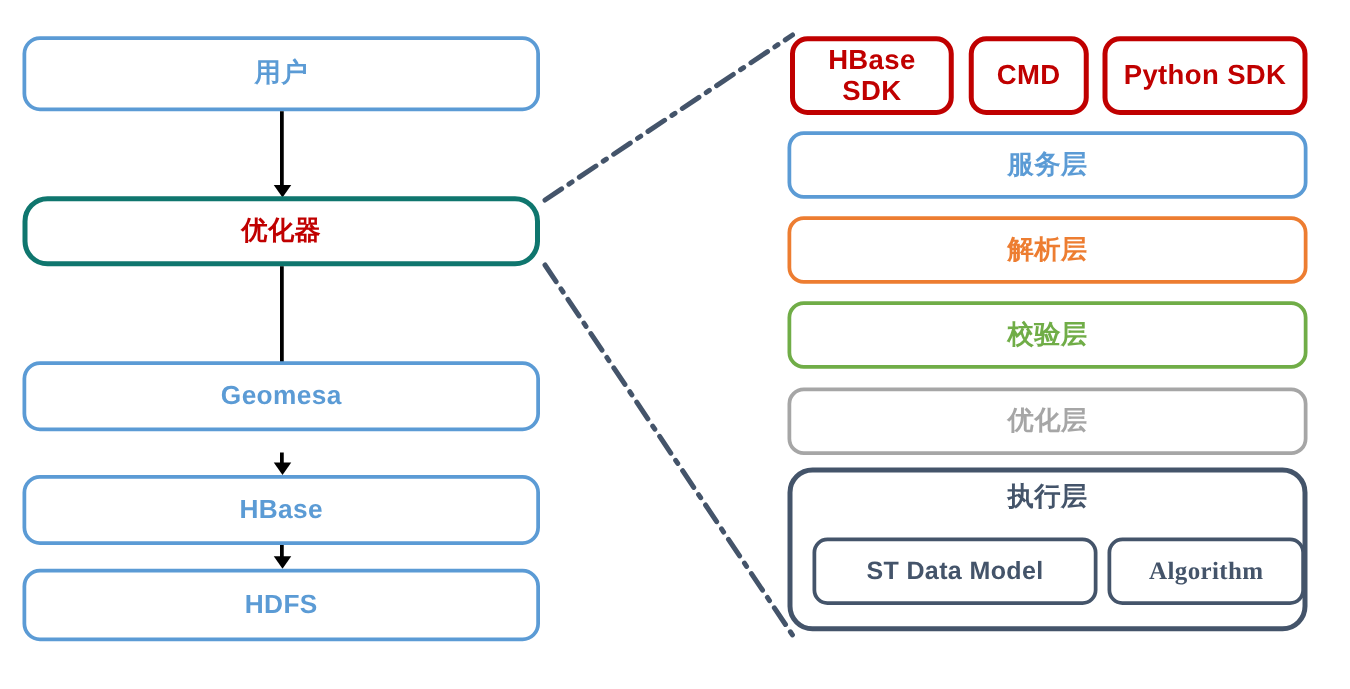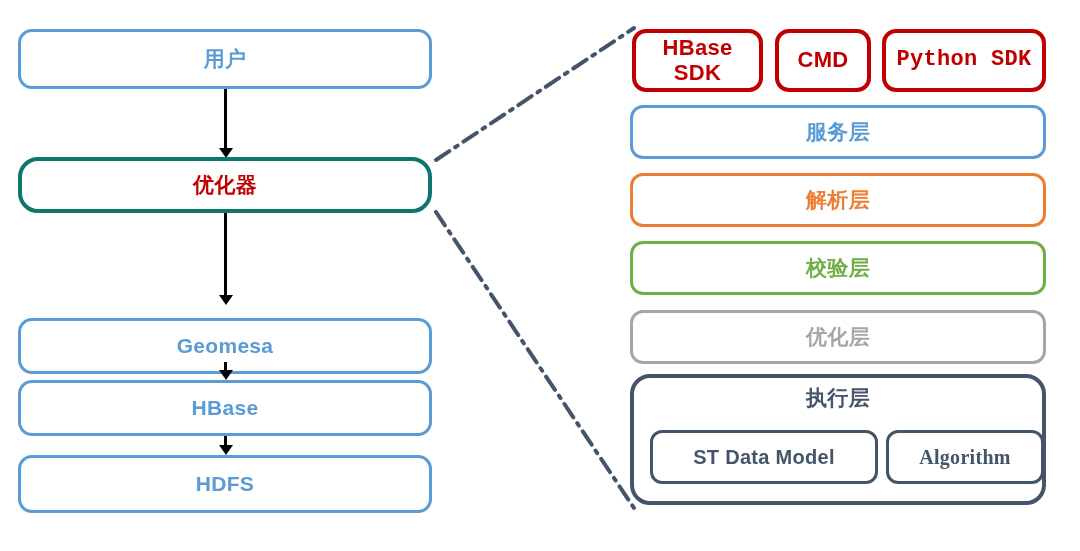--- a/index.html
+++ b/index.html
@@ -39,21 +39,21 @@
     color: #5B9BD5;
     font-size: 21px;
   }
   .left-box.highlight {
     border: 4px solid #0f766e;
     color: #C00000;
     border-radius: 20px;
   }
   #box-user      { top: 29px;  height: 60px; }
   #box-optimizer { top: 157px; height: 56px; }
-  #box-geomesa   { top: 318px; height: 56px; }
+  #box-geomesa   { top: 289px; height: 56px; }
   #box-hbase     { top: 380px; height: 56px; }
   #box-hdfs      { top: 455px; height: 58px; justify-content: center; }
 
   
   .arrow {
     position: absolute;
     left: 224px;
     width: 3px;
     background: #000000;
   }
@@ -100,21 +100,21 @@
   .sdk-box {
     top: 29px;
     height: 63px;
     border: 4px solid #C00000;
     border-radius: 14px;
     color: #C00000;
     font-size: 22px;
   }
   #box-java-sdk   { left: 632px; width: 131px; }
   #box-cmd        { left: 775px; width: 96px;  }
-  #box-python-sdk { left: 882px; width: 164px; font-family: Liberation Mono, monospace; }
+  #box-python-sdk { left: 882px; width: 164px; }
 
   
   #box-execution {
     left: 630px;
     top: 374px;
     width: 416px;
     height: 131px;
     border: 4px solid #44546A;
     border-radius: 20px;
     display: block;

